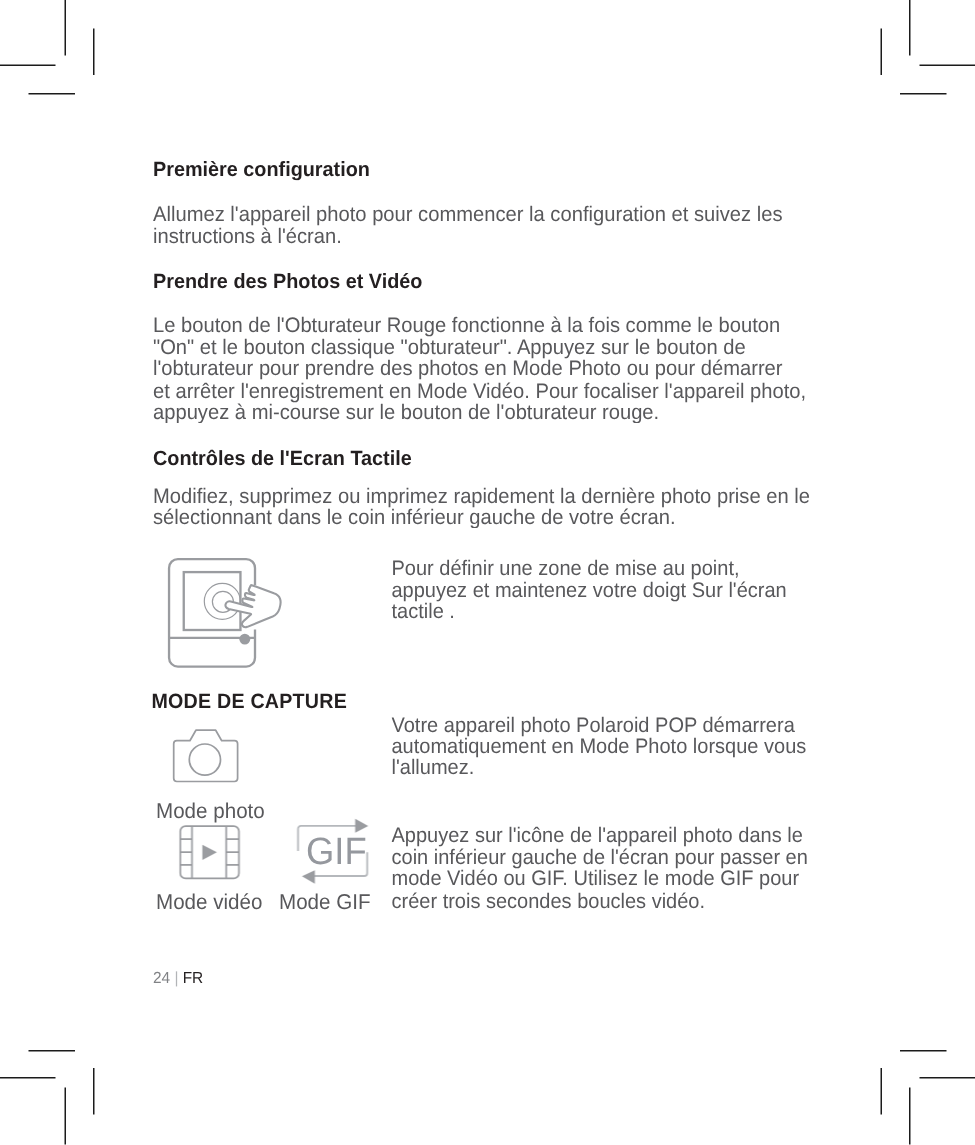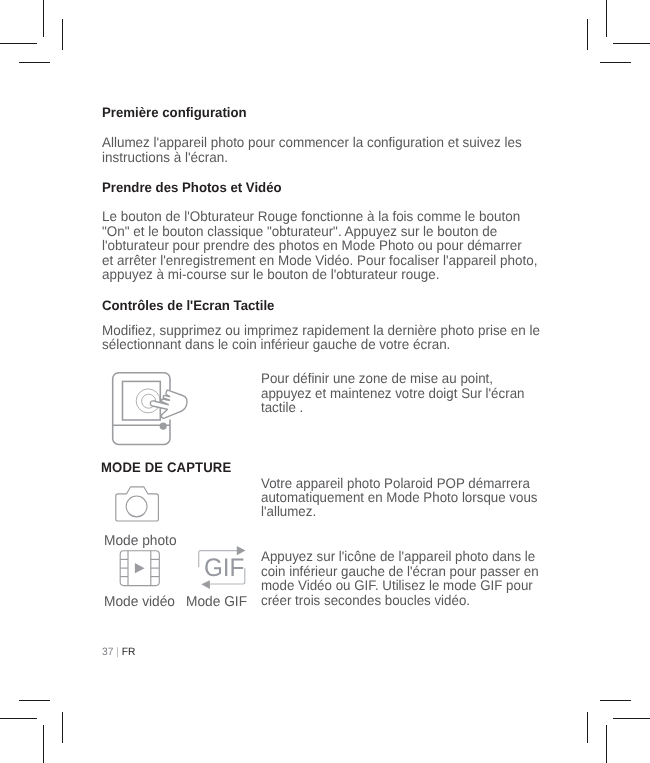--- a/index.html
+++ b/index.html
@@ -142,15 +142,15 @@
   <div class="caption" style="left:185.6px;top:595.4px;">Mode GIF</div>
 
   <div class="para right-col" style="left:260.8px;top:549.3px;">
       <span class="ln">Appuyez sur l'icône de l'appareil photo dans le</span>
       <span class="ln">coin inférieur gauche de l'écran pour passer en</span>
       <span class="ln">mode Vidéo ou GIF. Utilisez le mode GIF pour</span>
       <span class="ln">créer trois secondes boucles vidéo.</span>
     </div>
 
   <div class="footer" style="left:102.4px;top:646.2px;">
-    <span style="color:#808285;">37</span><span style="color:#b2b4b7;"> | </span><span style="color:#231f20;font-weight:normal;">FR</span>
+    <span style="color:#808285;">24</span><span style="color:#b2b4b7;"> | </span><span style="color:#231f20;font-weight:normal;">FR</span>
   </div>
 </div>
 
 </body></html>

